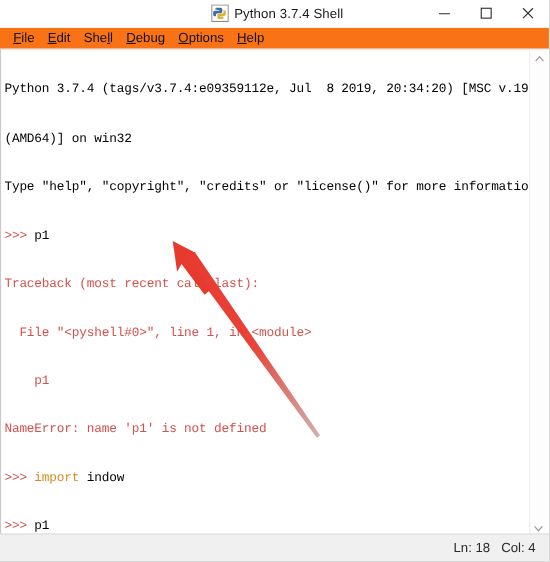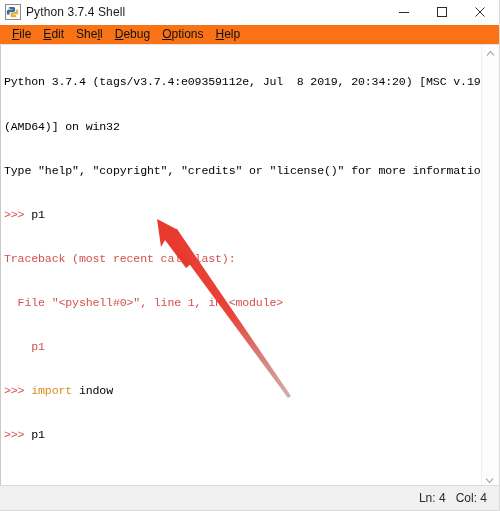--- a/index.html
+++ b/index.html
@@ -27,20 +27,21 @@
   }
 
   
   #titlebar {
     position: relative;
     height: 24px;
     background: #ffffff;
     display: flex;
     align-items: center;
     border-bottom: 1px solid #ffffff;
+    justify-content: center;
   }
   #app-icon {
     width: 16px;
     height: 16px;
     margin-left: 5px;
     margin-right: 5px;
     flex: 0 0 auto;
     position: relative;
   }
   #title-text {
@@ -242,20 +243,21 @@
 
   <div id="text-wrap">
     <div id="console">
       <div class="ln"><span class="c-blk">Python 3.7.4 (tags/v3.7.4:e09359112e, Jul  8 2019, 20:34:20) [MSC v.1916 64 bit</span></div>
       <div class="ln"><span class="c-blk">(AMD64)] on win32</span></div>
       <div class="ln"><span class="c-blk">Type "help", "copyright", "credits" or "license()" for more information.</span></div>
       <div class="ln"><span class="c-prompt">&gt;&gt;&gt; </span><span class="c-blk">p1</span></div>
       <div class="ln"><span class="c-err">Traceback (most recent call last):</span></div>
       <div class="ln"><span class="c-err">  File "&lt;pyshell#0&gt;", line 1, in &lt;module&gt;</span></div>
       <div class="ln"><span class="c-err">    p1</span></div>
+      <div class="ln"><span class="c-err">NameError: name 'p1' is not defined</span></div>
       <div class="ln"><span class="c-prompt">&gt;&gt;&gt; </span><span class="c-kw">import</span><span class="c-blk"> indow</span></div>
       <div class="ln"><span class="c-prompt">&gt;&gt;&gt; </span><span class="c-blk">p1</span></div>
       
       
       
       
       
     </div>
 
     <div id="vscroll">
@@ -270,21 +272,21 @@
   <div id="hscroll-area">
     <div id="hscroll-trough"></div>
     <div id="hscroll-down">
       <svg width="9" height="7" viewBox="0 0 9 7" aria-hidden="true">
         <polyline points="1,1.5 4.5,5.5 8,1.5" fill="none" stroke="currentColor" stroke-width="1.1"></polyline>
       </svg>
     </div>
   </div>
 
   <div id="statusbar">
-    <div class="status-cell ln">Ln: 4</div>
+    <div class="status-cell ln">Ln: 18</div>
     <div class="status-cell">Col: 4</div>
   </div>
 
   <svg id="annotation" viewBox="0 0 500 511">
     <defs>
       <linearGradient id="arrowFade" x1="156" y1="219" x2="291" y2="396" gradientUnits="userSpaceOnUse">
         <stop offset="0" stop-color="#e8392e" stop-opacity="1"></stop>
         <stop offset="0.55" stop-color="#e8392e" stop-opacity="0.95"></stop>
         <stop offset="1" stop-color="#b06a64" stop-opacity="0.55"></stop>
       </linearGradient>

